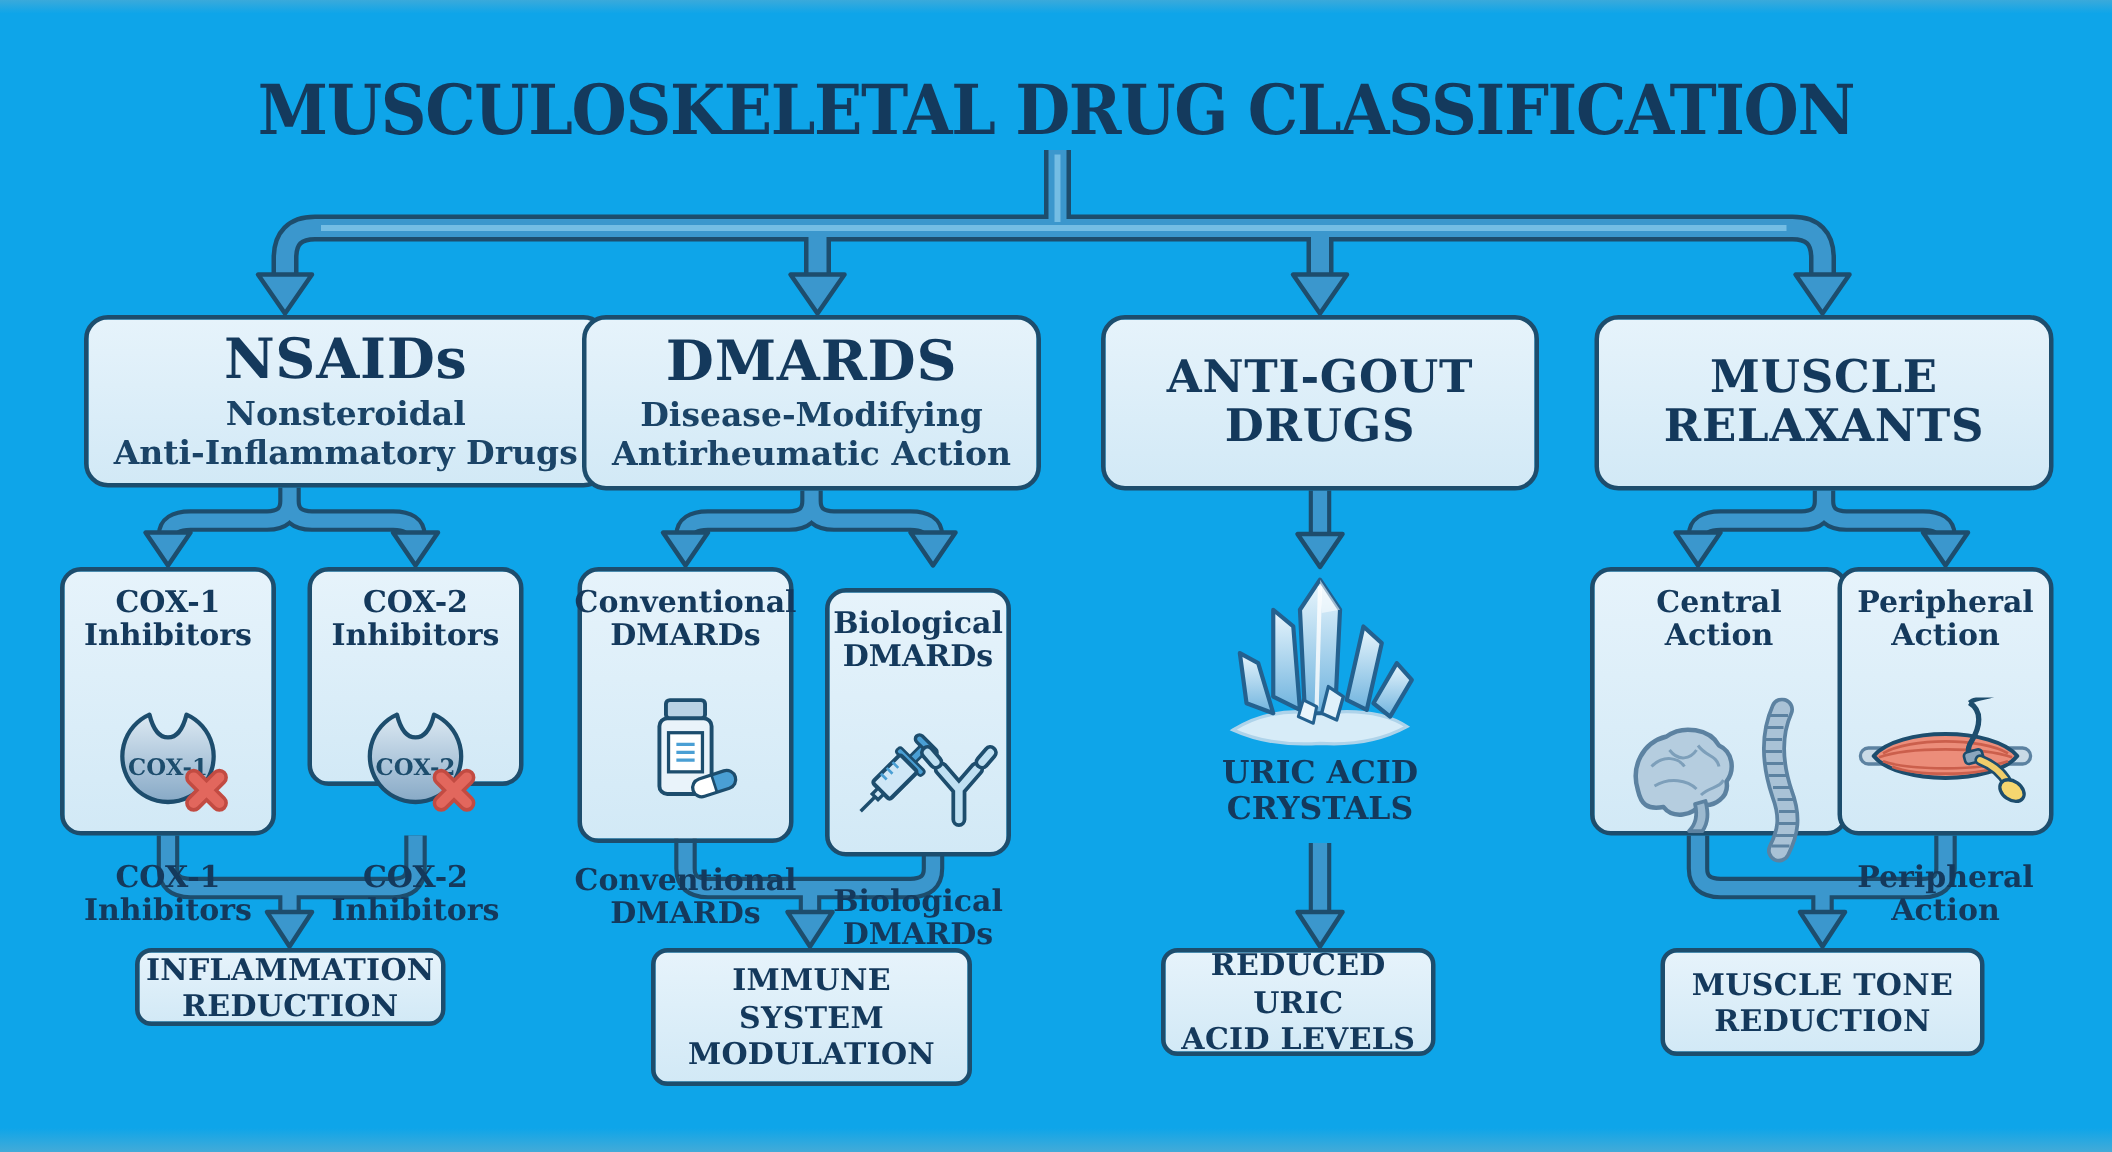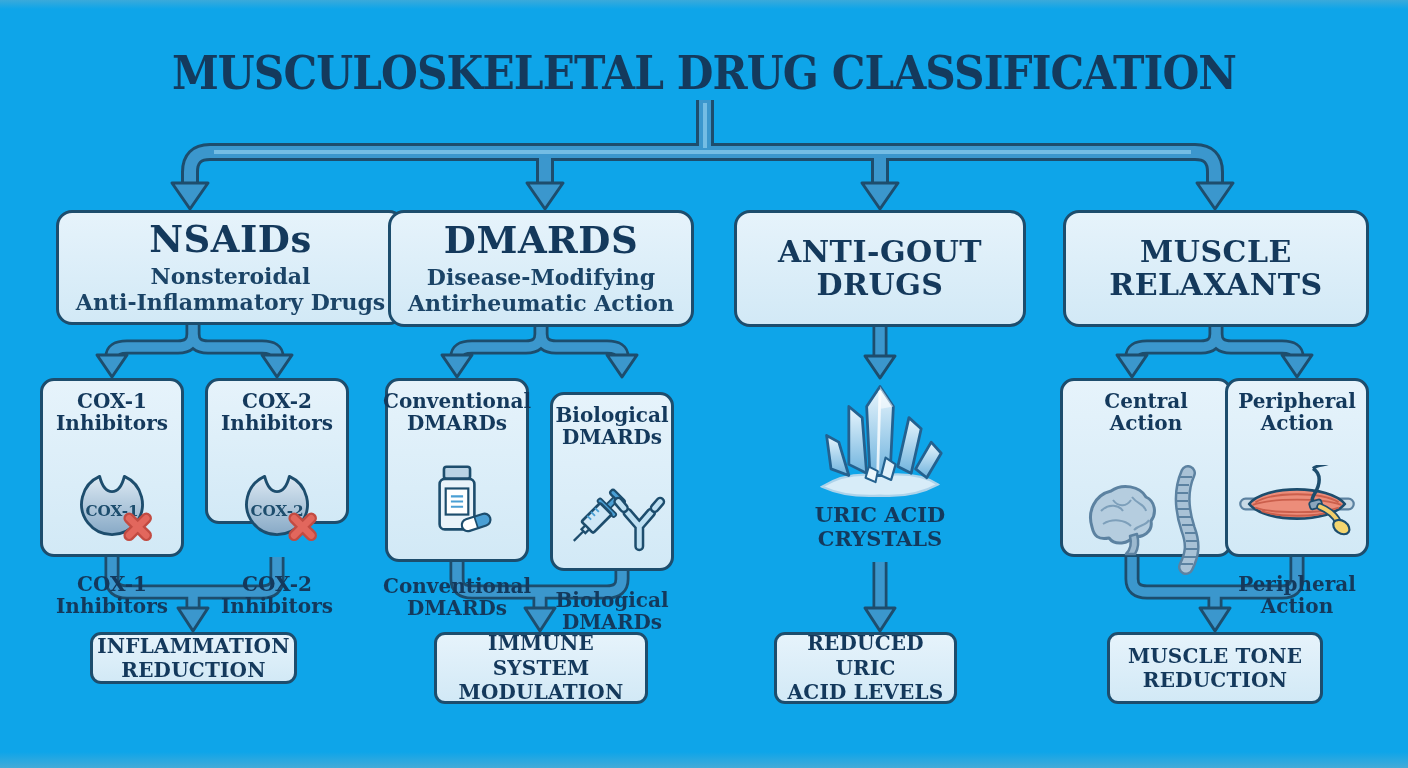--- a/index.html
+++ b/index.html
@@ -277,21 +277,21 @@
       </svg>
     </span>
     <div class="sub-label pre">Peripheral
 Action</div>
   </div>
 
   <div class="box outcome" style="left:90px;top:632px;width:207px;height:52px">
     <div class="outcome-label pre">INFLAMMATION
 REDUCTION</div>
   </div>
-  <div class="box outcome" style="left:434px;top:632px;width:214px;height:72px">
+  <div class="box outcome" style="left:434px;top:632px;width:214px;height:92px">
     <div class="outcome-label pre">IMMUNE SYSTEM
 MODULATION</div>
   </div>
   <div class="box outcome" style="left:774px;top:632px;width:183px;height:72px">
     <div class="outcome-label pre">REDUCED URIC
 ACID LEVELS</div>
   </div>
   <div class="box outcome" style="left:1107px;top:632px;width:216px;height:72px">
     <div class="outcome-label pre">MUSCLE TONE
 REDUCTION</div>

